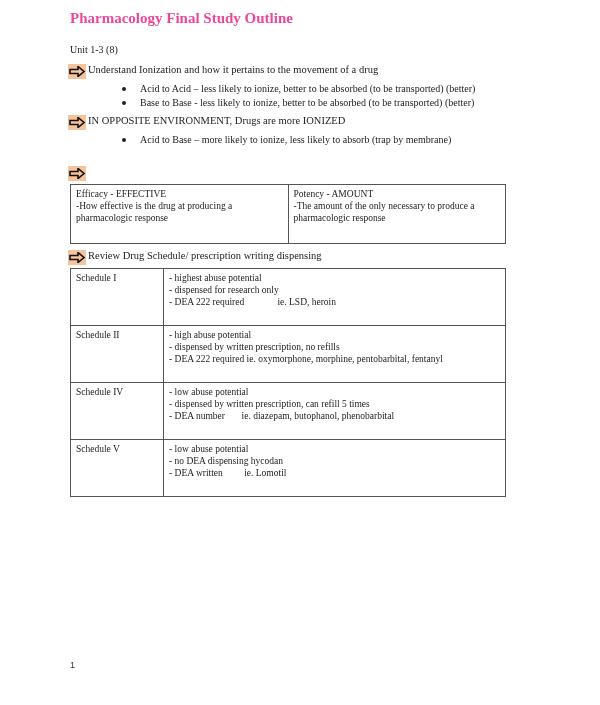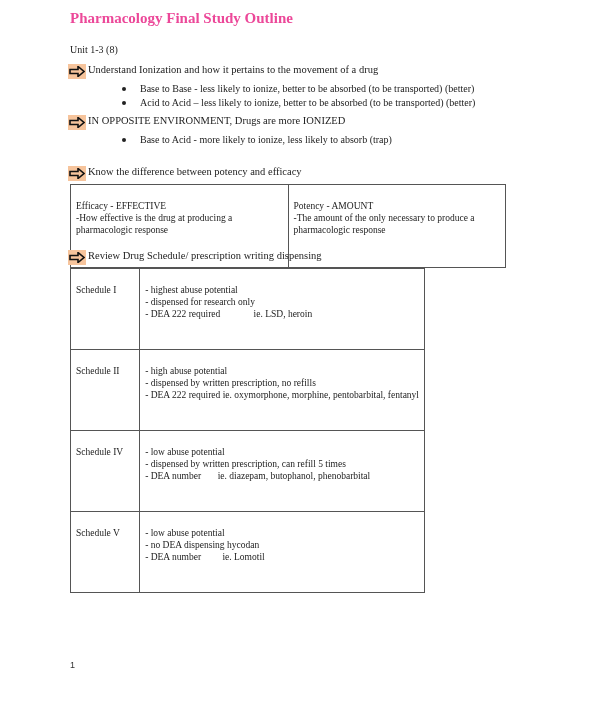--- a/index.html
+++ b/index.html
@@ -27,24 +27,24 @@
     position: absolute; left: 120px; font-size: 10px; margin: 0; padding: 0; list-style: none;
   }
   .bullets li { position: relative; padding-left: 20px; line-height: 14px; white-space: nowrap; }
   .bullets li::before {
     content: ""; position: absolute; left: 2px; top: 5px; width: 4px; height: 4px;
     border-radius: 50%; background: #222;
   }
   table {
     position: absolute; left: 70px; border-collapse: collapse; font-size: 9.5px;
   }
-  td { border: 1.5px solid #555; vertical-align: top; padding: 15px 5px; line-height: 12px; }
+  td { border: 1.5px solid #555; vertical-align: top; padding: 3px 5px; line-height: 12px; }
   .eff { top: 184px; width: 436px; }
   .eff td { height: 52px; width: 50%; }
-  .sched { top: 268px; width: 355px; }
+  .sched { top: 268px; width: 436px; }
   .sched td { height: 50px; }
   .sched td.name { width: 82px; }
   .line { display: block; white-space: pre; }
   .pagenum {
     position: absolute; left: 70px; top: 660px; font-family: "Liberation Sans", sans-serif;
     font-size: 9px; color: #333;
   }
 </style>
 </head>
 <body>
@@ -54,43 +54,42 @@
 
 <div class="heading" style="top:64px">
   <span class="arrow">
     <svg width="16" height="11" viewBox="0 0 16 11">
         <path d="M1 3.5 H9 V0.5 L15 5.5 L9 10.5 V7.5 H1 Z" fill="none" stroke="#111" stroke-width="1.6"></path>
       </svg>
   </span>
   <span>Understand Ionization and how it pertains to the movement of a drug</span>
 </div>
 <ul class="bullets" style="top:82px">
+  <li>Acid to Acid – less likely to ionize, better to be absorbed (to be transported) (better)</li>
   <li>Base to Base - less likely to ionize, better to be absorbed (to be transported) (better)</li>
-  <li>Acid to Acid – less likely to ionize, better to be absorbed (to be transported) (better)</li>
 </ul>
 
 <div class="heading" style="top:115px">
   <span class="arrow">
     <svg width="16" height="11" viewBox="0 0 16 11">
         <path d="M1 3.5 H9 V0.5 L15 5.5 L9 10.5 V7.5 H1 Z" fill="none" stroke="#111" stroke-width="1.6"></path>
       </svg>
   </span>
   <span>IN OPPOSITE ENVIRONMENT, Drugs are more IONIZED</span>
 </div>
 <ul class="bullets" style="top:133px">
-  <li>Base to Acid - more likely to ionize, less likely to absorb (trap)</li>
+  <li>Acid to Base – more likely to ionize, less likely to absorb (trap by membrane)</li>
 </ul>
 
 <div class="heading" style="top:166px">
   <span class="arrow">
     <svg width="16" height="11" viewBox="0 0 16 11">
         <path d="M1 3.5 H9 V0.5 L15 5.5 L9 10.5 V7.5 H1 Z" fill="none" stroke="#111" stroke-width="1.6"></path>
       </svg>
   </span>
-  <span>Know the difference between potency and efficacy</span>
 </div>
 
 <table class="eff">
   <tbody>
       <tr>
     <td>
       <span class="line">Efficacy - EFFECTIVE</span>
       <span class="line">-How effective is the drug at producing a</span>
       <span class="line">pharmacologic response</span>
     </td>
@@ -136,19 +135,19 @@
       <span class="line">- low abuse potential</span>
       <span class="line">- dispensed by written prescription, can refill 5 times</span>
       <span class="line">- DEA number       ie. diazepam, butophanol, phenobarbital</span>
     </td>
   </tr>
   <tr>
     <td class="name">Schedule V</td>
     <td>
       <span class="line">- low abuse potential</span>
       <span class="line">- no DEA dispensing hycodan</span>
-      <span class="line">- DEA number         ie. Lomotil</span>
+      <span class="line">- DEA written         ie. Lomotil</span>
     </td>
   </tr>
 </tbody>
   </table>
 
 <div class="pagenum">1</div>
 
 </body></html>

